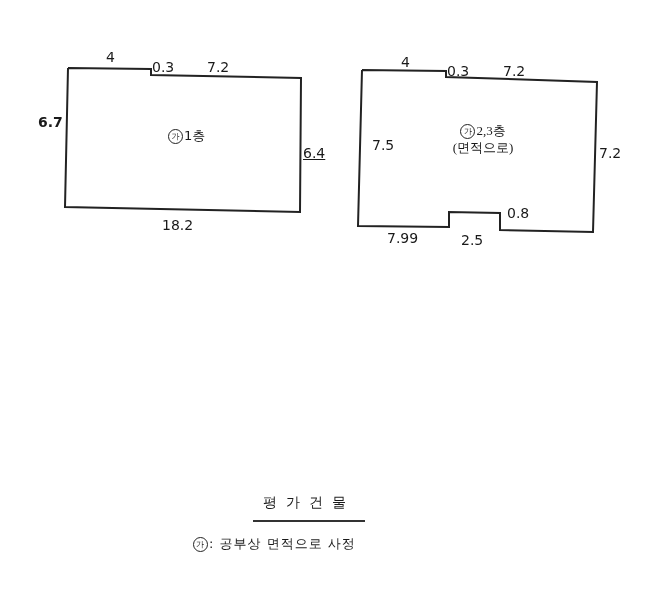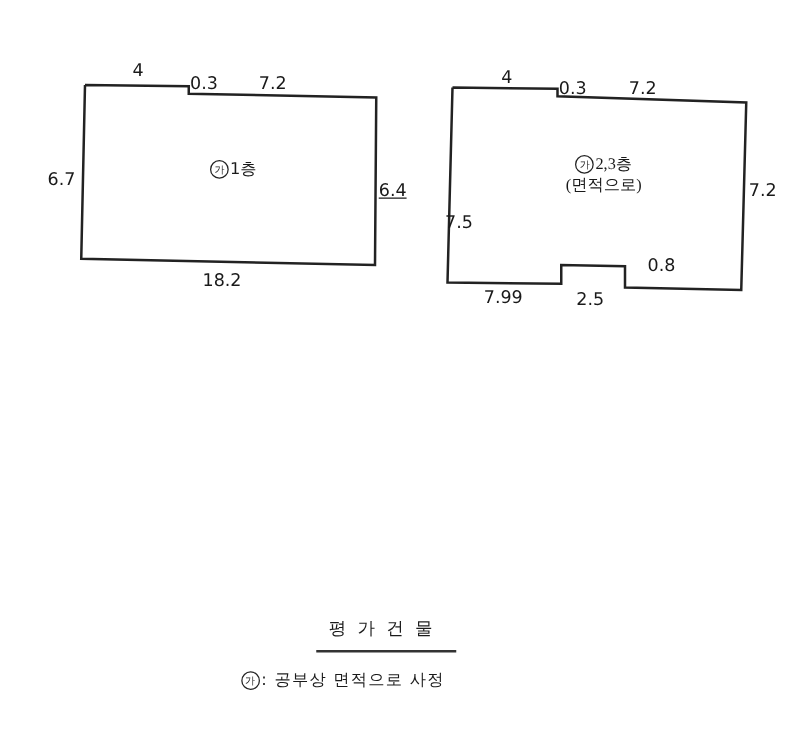--- a/index.html
+++ b/index.html
@@ -18,34 +18,34 @@
 <body>
 
 <svg class="plan" width="646" height="600">
   <polyline points="68,68 151,69 151,75 301,78 300,212 65,207 68,68" fill="none" stroke="#222" stroke-width="2"></polyline>
   <polyline points="362,70 446,71 446,77 597,82 593,232 500,230 500,213 449,212 449,227 358,226 362,70" fill="none" stroke="#222" stroke-width="2"></polyline>
 </svg>
 
 <div class="lbl" style="left:106px;top:49px;">4</div>
 <div class="lbl" style="left:152px;top:59px;">0.3</div>
 <div class="lbl" style="left:207px;top:59px;">7.2</div>
-<div class="lbl" style="left:38px;top:136px;">6.7</div>
+<div class="lbl" style="left:38px;top:114px;font-weight:bold;">6.7</div>
 <div class="lbl" style="left:303px;top:145px;text-decoration:underline;">6.4</div>
 <div class="lbl" style="left:162px;top:217px;">18.2</div>
 <div class="room" style="left:168px;top:127px;">
   <span class="circ">가</span><span>1층</span>
 </div>
 
 <div class="lbl" style="left:401px;top:54px;">4</div>
 <div class="lbl" style="left:447px;top:63px;">0.3</div>
 <div class="lbl" style="left:503px;top:63px;">7.2</div>
-<div class="lbl" style="left:356px;top:137px;margin-top:33px;">7.5</div>
+<div class="lbl" style="left:372px;top:137px;">7.5</div>
 <div class="lbl" style="left:599px;top:145px;">7.2</div>
 <div class="lbl" style="left:461px;top:191px;margin-top:41px;">2.5</div>
-<div class="lbl" style="left:518px;top:205px;">0.8</div>
+<div class="lbl" style="left:507px;top:205px;">0.8</div>
 <div class="lbl" style="left:387px;top:230px;">7.99</div>
 <div class="room" style="left:438px;top:122px;width:90px;font-family:Liberation Serif, serif;">
   <div><span class="circ">가</span><span>2,3층</span></div>
   <div>(면적으로)</div>
 </div>
 
 <div class="title">평가건물</div>
 <div class="note">
   <span class="circ">가</span><span>: 공부상 면적으로 사정</span>
 </div>

